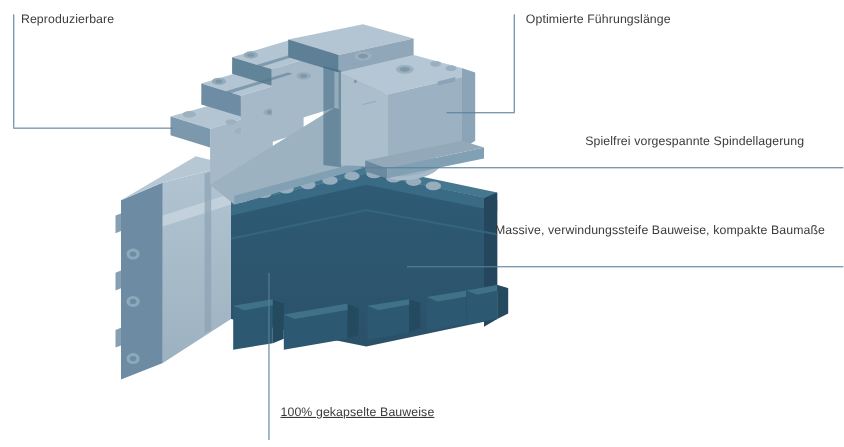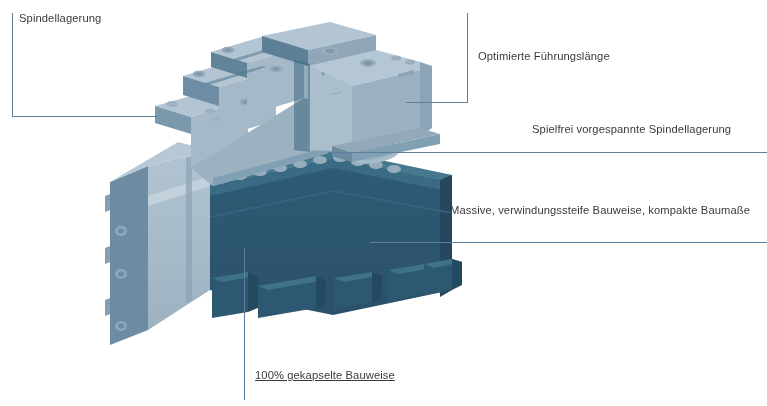--- a/index.html
+++ b/index.html
@@ -211,23 +211,23 @@
 
   <div class="leader leader-v" style="left:467px; top:13px; height:89px;"></div>
   <div class="leader leader-h" style="left:406px; top:102px; width:62px;"></div>
 
   <div class="leader leader-h" style="left:328px; top:152px; width:439px;"></div>
 
   <div class="leader leader-h" style="left:370px; top:242px; width:397px;"></div>
 
   <div class="leader leader-v" style="left:244px; top:248px; height:152px;"></div>
 
-  <div class="callout-text" style="left:19px; top:11px;"><span>Spindellagerung</span><br></div>
-
-  <div class="callout-text" style="left:478px; top:11px;margin-top:38px;"><span>Optimierte Führungslänge</span></div>
+  <div class="callout-text" style="left:19px; top:11px;"><span>Reproduzierbare</span><br></div>
+
+  <div class="callout-text" style="left:478px; top:11px;"><span>Optimierte Führungslänge</span></div>
 
   <div class="callout-text" style="left:532px; top:122px;"><span>Spielfrei vorgespannte Spindellagerung</span></div>
 
   <div class="callout-text" style="left:450px; top:203px;"><span>Massive, verwindungssteife Bauweise, kompakte Baumaße</span></div>
 
   <div class="callout-text" style="left:255px; top:368px;text-decoration:underline;"><span>100% gekapselte Bauweise</span></div>
 
 </div>
 
 </body></html>

